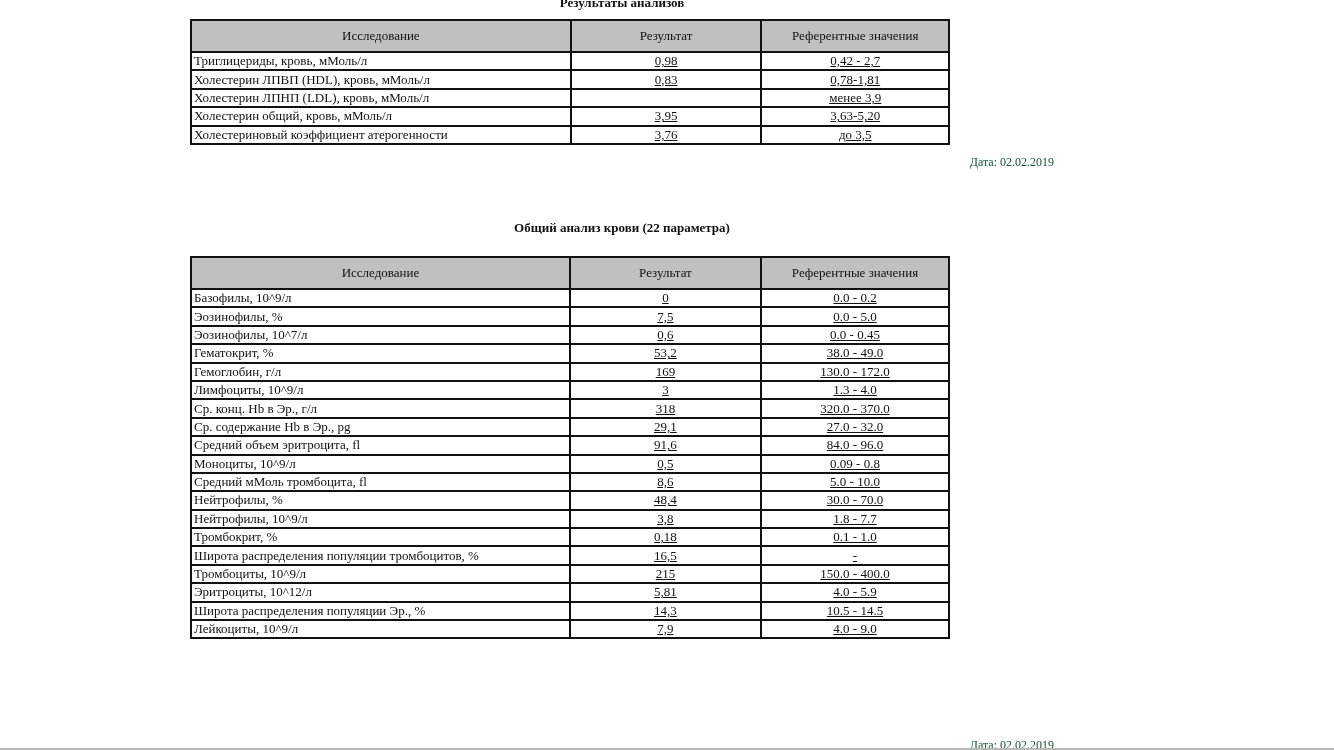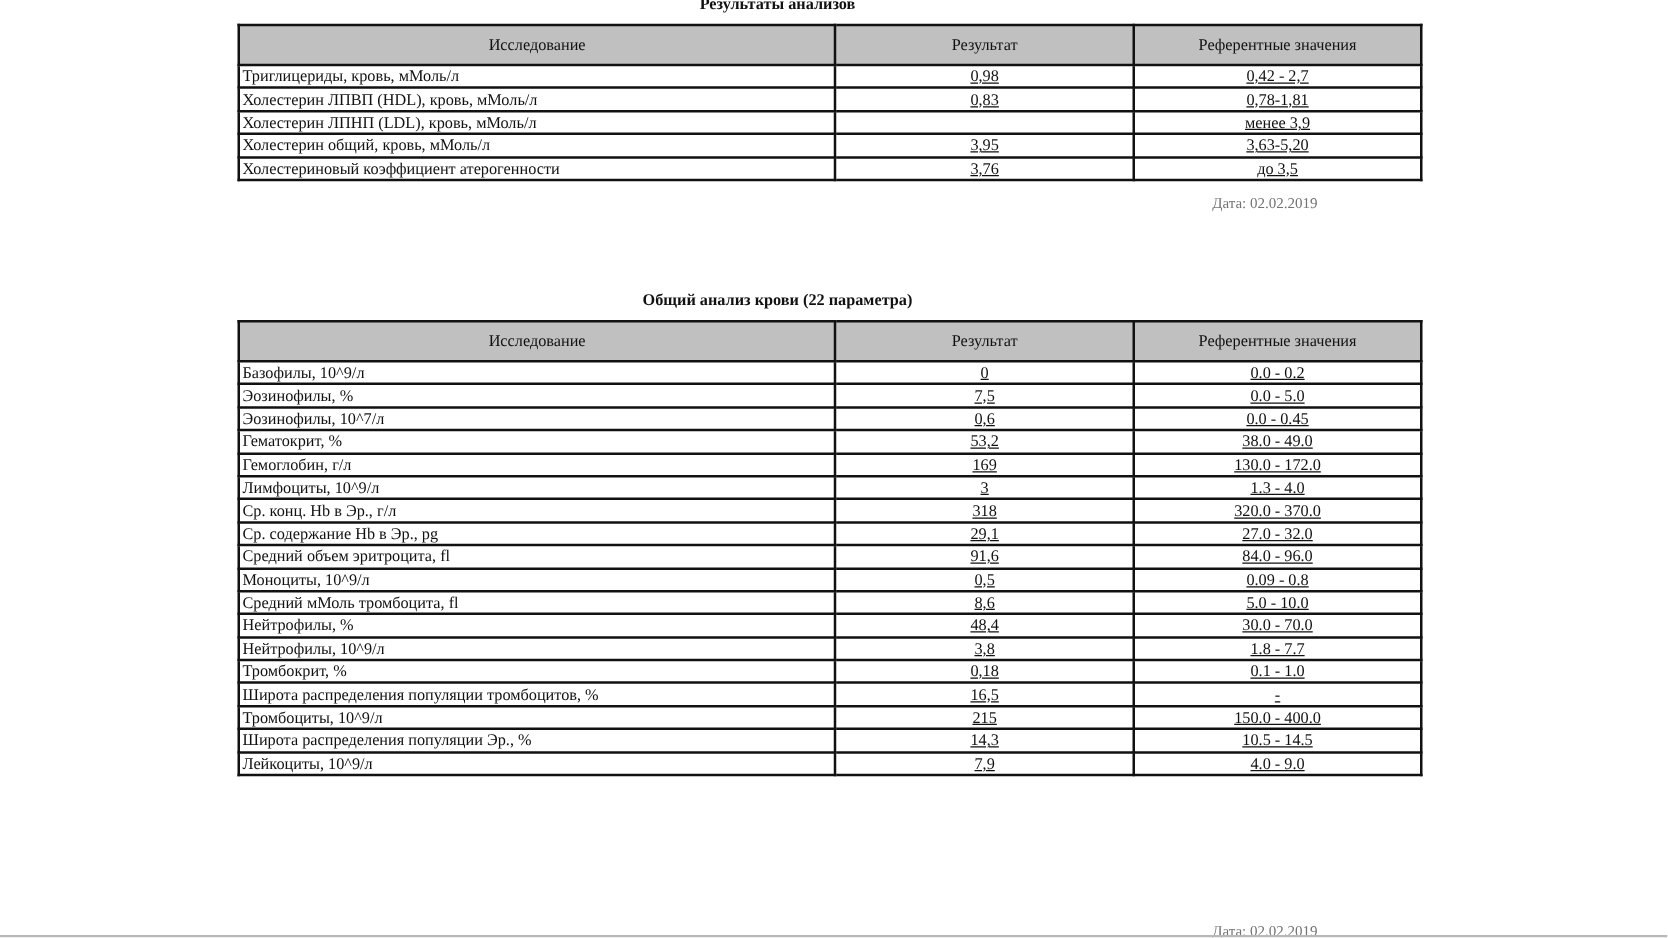--- a/index.html
+++ b/index.html
@@ -8,37 +8,37 @@
     background: #ffffff;
     font-family: "Liberation Serif", serif;
     color: #111;
   }
   .section { position: absolute; left: 190px; width: 864px; }
   .section-title {
     position: absolute; left: 0; width: 864px; text-align: center;
     font-weight: bold; font-size: 13px; line-height: 15px;
   }
   table {
-    position: absolute; left: 0; width: 948px;
+    position: absolute; left: 0; width: 760px;
     border-collapse: collapse; font-size: 13px;
   }
   th {
     background: #c0c0c0; font-weight: normal; height: 30px;
     border: 2px solid #111; padding: 0; text-align: center;
   }
   td {
     border: 2px solid #111; padding: 0 2px; height: 16.4px; line-height: 16px;
   }
   td.name { text-align: left; }
   td.val, td.ref { text-align: center; text-decoration: underline; }
   col.c1 { width: 436px; }
   col.c2 { width: 218px; }
   col.c3 { width: 210px; }
   .date {
-    position: absolute; right: 0; font-size: 12px; line-height: 14px; color: #737373;
+    position: absolute; right: 0; font-size: 12px; line-height: 14px; color: #14532d;
   }
   .bottom-bar {
     position: absolute; left: 0; top: 748px; width: 1334px; height: 2px; background: #b8b8b8;
   }
 </style>
 </head>
 <body>
 
 <div class="section" style="top:0;">
   <div class="section-title" style="top:-5px;">Результаты анализов</div>
@@ -80,21 +80,21 @@
           <td class="name">Холестериновый коэффициент атерогенности</td>
           <td class="val">3,76</td>
           <td class="ref">до 3,5</td>
         </tr>
       </tbody>
   </table>
   <div class="date" style="top:155px;">Дата: 02.02.2019</div>
 </div>
 
 <div class="section" style="top:0;">
-  <div class="section-title" style="top:232px;">Общий анализ крови (22 параметра)</div>
+  <div class="section-title" style="top:220px;">Общий анализ крови (22 параметра)</div>
   <table style="top:256px;">
     <colgroup>
         <col class="c1">
         <col class="c2">
         <col class="c3">
       </colgroup>
     <thead>
       <tr>
         <th>Исследование</th>
         <th>Результат</th>
@@ -176,20 +176,25 @@
           <td class="name">Широта распределения популяции тромбоцитов, %</td>
           <td class="val">16,5</td>
           <td class="ref">-</td>
         </tr>
         <tr>
           <td class="name">Тромбоциты, 10^9/л</td>
           <td class="val">215</td>
           <td class="ref">150.0 - 400.0</td>
         </tr>
         <tr>
+          <td class="name">Эритроциты, 10^12/л</td>
+          <td class="val">5,81</td>
+          <td class="ref">4.0 - 5.9</td>
+        </tr>
+        <tr>
           <td class="name">Широта распределения популяции Эр., %</td>
           <td class="val">14,3</td>
           <td class="ref">10.5 - 14.5</td>
         </tr>
         <tr>
           <td class="name">Лейкоциты, 10^9/л</td>
           <td class="val">7,9</td>
           <td class="ref">4.0 - 9.0</td>
         </tr>
       </tbody>

